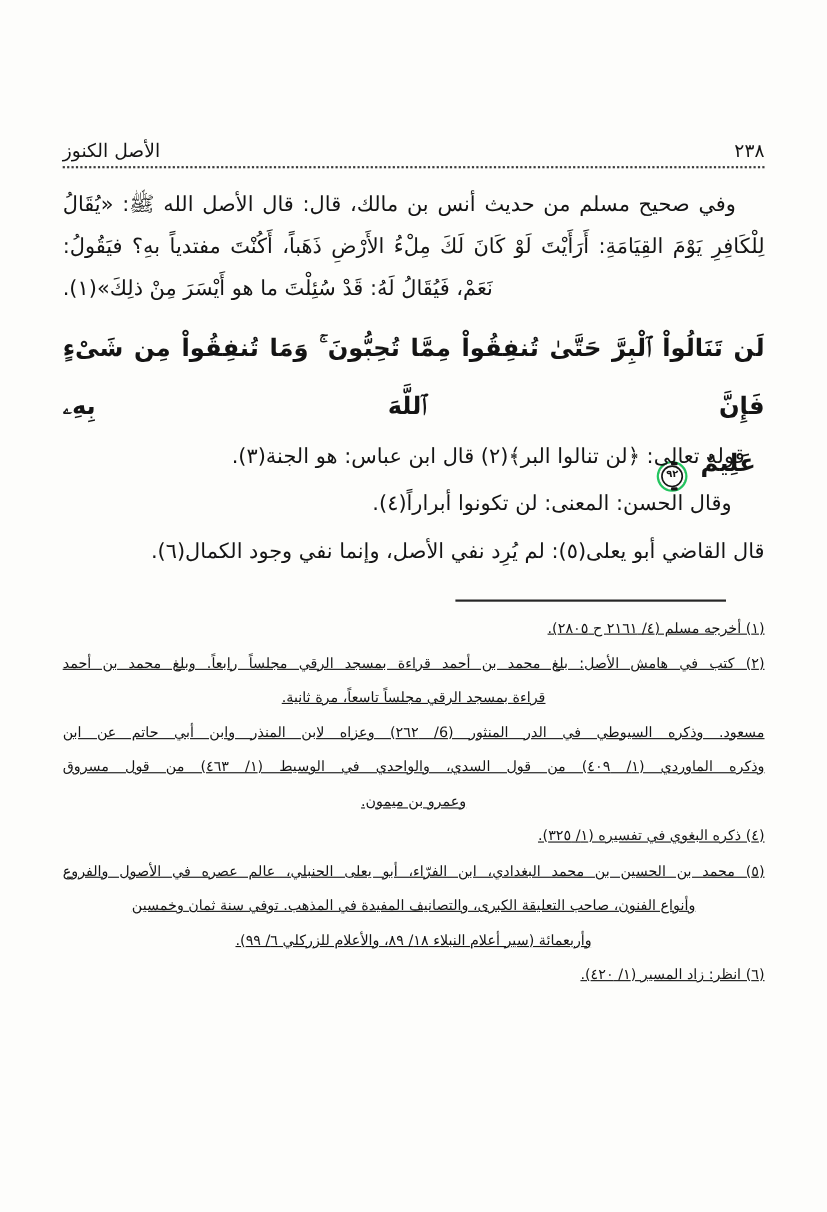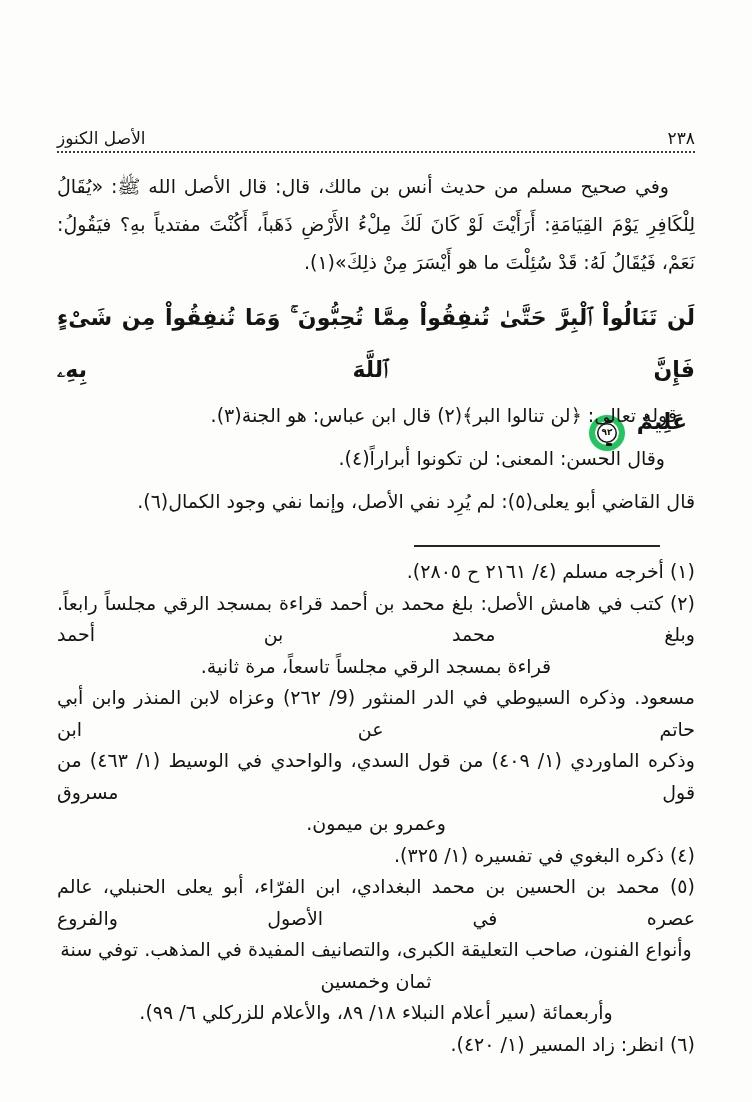--- a/index.html
+++ b/index.html
@@ -25,32 +25,32 @@
   .page-number{letter-spacing:1px;padding-left:6px;}
   .book-title{padding-right:16px;}
   
   .hadith{
     position:absolute;top:167px;right:57px;left:57px;
     font-size:19px;line-height:38px;
   }
   .hadith .l{white-space:nowrap;}
   .hadith .l.jst{white-space:normal;text-align:justify;text-align-last:justify;}
   .hadith .l.ind{padding-right:26px;}
-  .hadith .l.ctr{text-align:right;white-space:normal;}
+  .hadith .l.ctr{text-align:left;white-space:normal;}
   
   .verse{
     position:absolute;top:292px;right:57px;left:57px;
     font-size:22px;font-weight:bold;line-height:52px;
   }
   .verse .v1{text-align:justify;text-align-last:justify;}
   .verse .v2{text-align:right;padding-right:8px;}
   .ayah-mark{
     display:inline-flex;align-items:center;justify-content:center;
     width:24px;height:24px;
-    border:6px solid #22c55e;border-radius:50%;
+    border:2px solid #22c55e;border-radius:50%;
     box-shadow:inset 0 0 0 2px #fdfdfb, inset 0 0 0 3.5px #161616;
     font-size:9px;font-weight:bold;line-height:1;
     vertical-align:-6px;margin-right:4px;
     position:relative;
   }
   .ayah-mark::before,.ayah-mark::after{
     content:"";position:absolute;right:7px;width:6px;height:3px;background:#161616;border-radius:1px;
   }
   .ayah-mark::before{top:-1px;}
   .ayah-mark::after{bottom:-1px;}
@@ -65,21 +65,21 @@
   .commentary .c2{padding-right:0;}
   
   .fn-rule{
     position:absolute;top:545px;right:92px;
     width:246px;height:0;
     border-top:2px solid #262626;
   }
   
   .footnotes{
     position:absolute;top:556px;right:57px;left:57px;
-    font-size:19px;line-height:31.5px;
+    font-size:13px;line-height:31.5px;text-decoration:underline;
   }
   .footnotes .f{min-height:31.5px;}
   .fr{text-align:right;}
   .fj{text-align:justify;text-align-last:justify;}
   .fc{text-align:center;}
 </style>
 </head>
 <body>
 
 <div class="page">
@@ -108,21 +108,21 @@
     <div class="c1">وقال الحسن: المعنى: لن تكونوا أبراراً(٤).</div>
     <div class="c2">قال القاضي أبو يعلى(٥): لم يُرِد نفي الأصل، وإنما نفي وجود الكمال(٦).</div>
   </div>
 
   <div class="fn-rule"></div>
 
   <div class="footnotes">
     <div class="f fr">(١) أخرجه مسلم (٤/ ٢١٦١ ح ٢٨٠٥).</div>
     <div class="f fj">(٢) كتب في هامش الأصل: بلغ محمد بن أحمد قراءة بمسجد الرقي مجلساً رابعاً. وبلغ محمد بن أحمد</div>
     <div class="f fc">قراءة بمسجد الرقي مجلساً تاسعاً، مرة ثانية.</div>
-    <div class="f fj">مسعود. وذكره السيوطي في الدر المنثور (9/ ٢٦٢) وعزاه لابن المنذر وابن أبي حاتم عن ابن</div>
+    <div class="f fj">مسعود. وذكره السيوطي في الدر المنثور (6/ ٢٦٢) وعزاه لابن المنذر وابن أبي حاتم عن ابن</div>
     <div class="f fj">وذكره الماوردي (١/ ٤٠٩) من قول السدي، والواحدي في الوسيط (١/ ٤٦٣) من قول مسروق</div>
     <div class="f fc">وعمرو بن ميمون.</div>
     <div class="f fr">(٤) ذكره البغوي في تفسيره (١/ ٣٢٥).</div>
     <div class="f fj">(٥) محمد بن الحسين بن محمد البغدادي، ابن الفرّاء، أبو يعلى الحنبلي، عالم عصره في الأصول والفروع</div>
     <div class="f fc">وأنواع الفنون، صاحب التعليقة الكبرى، والتصانيف المفيدة في المذهب. توفي سنة ثمان وخمسين</div>
     <div class="f fc">وأربعمائة (سير أعلام النبلاء ١٨/ ٨٩، والأعلام للزركلي ٦/ ٩٩).</div>
     <div class="f fr">(٦) انظر: زاد المسير (١/ ٤٢٠).</div>
   </div>
 
 </div>

